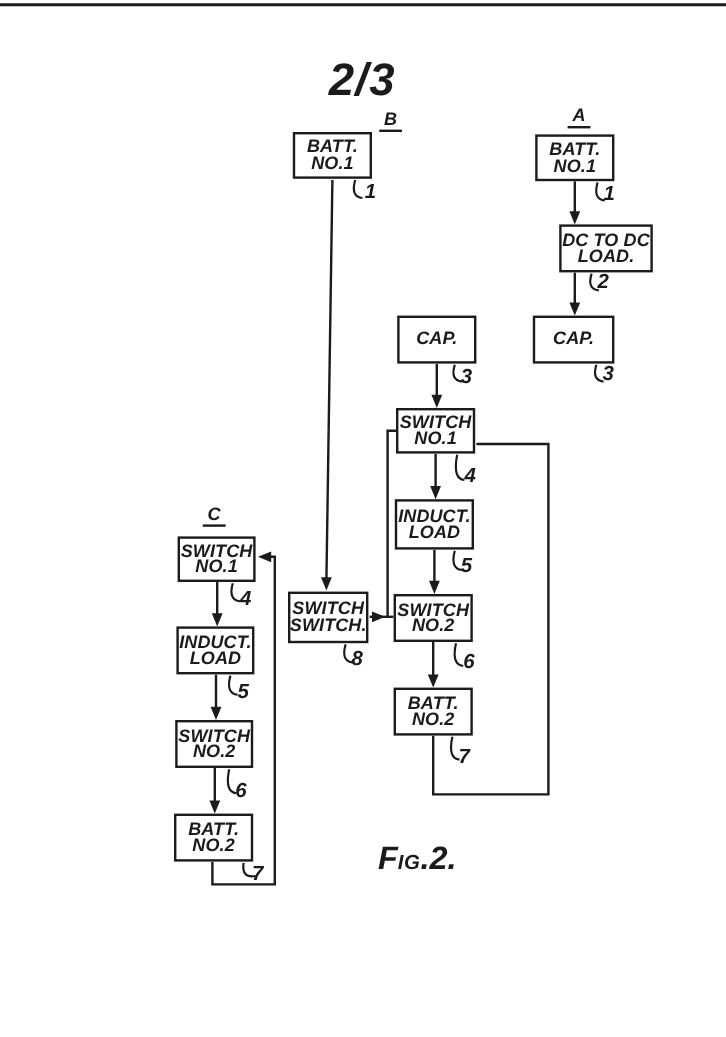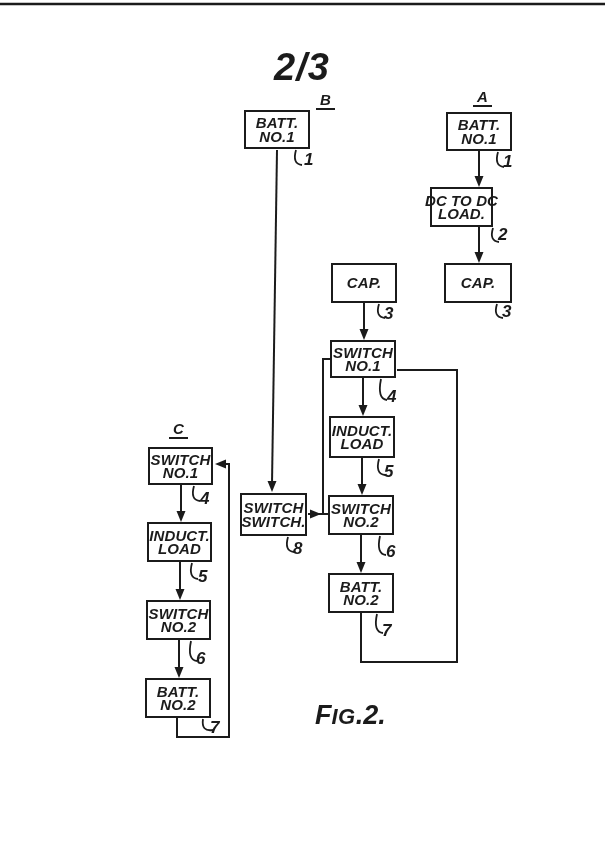--- a/index.html
+++ b/index.html
@@ -31,21 +31,21 @@
   }
   .sheet {
     position:absolute; left:274px; top:52px; z-index:3;
     font-style:italic; font-weight:bold; font-size:38px; line-height:30px; letter-spacing:1px;
   }
   .fig {
     position:absolute; left:315px; top:701px; z-index:3;
     font-style:italic; font-weight:bold; white-space:nowrap;
   }
   .fig .big { font-size:27px; line-height:28px; }
-  .fig .small { font-size:22px; line-height:28px; letter-spacing:0.5px; }
+  .fig .small { font-size:17px; line-height:28px; letter-spacing:0.5px; }
 </style>
 </head>
 <body>
 
 <div class="page">
 
   <svg class="wires" width="605" height="864" viewBox="0 0 605 864">
     <g stroke="#1b1b1b" stroke-width="2" fill="none">
 
       <path d="M0,4 H605" stroke-width="2.5"></path>
@@ -108,21 +108,21 @@
   <div class="sheet">2/3</div>
 
   <div class="glabel" style="left:473px;top:89px">A</div>
   <div class="glabel" style="left:316px;top:92px">B</div>
   <div class="glabel" style="left:169px;top:421px">C</div>
 
   <div class="box" style="left:446px;top:112px;width:66px;height:39px">
     <span class="bl">BATT.</span>
     <span class="bl">NO.1</span>
   </div>
-  <div class="box" style="left:430px;top:187px;width:63px;height:40px">
+  <div class="box" style="left:466px;top:187px;width:78px;height:40px">
     <span class="bl">DC TO DC</span>
     <span class="bl">LOAD.</span>
   </div>
   <div class="box" style="left:444px;top:263px;width:68px;height:40px">
     <span class="bl">CAP.</span>
   </div>
 
   <div class="box" style="left:244px;top:110px;width:66px;height:39px">
     <span class="bl">BATT.</span>
     <span class="bl">NO.1</span>

